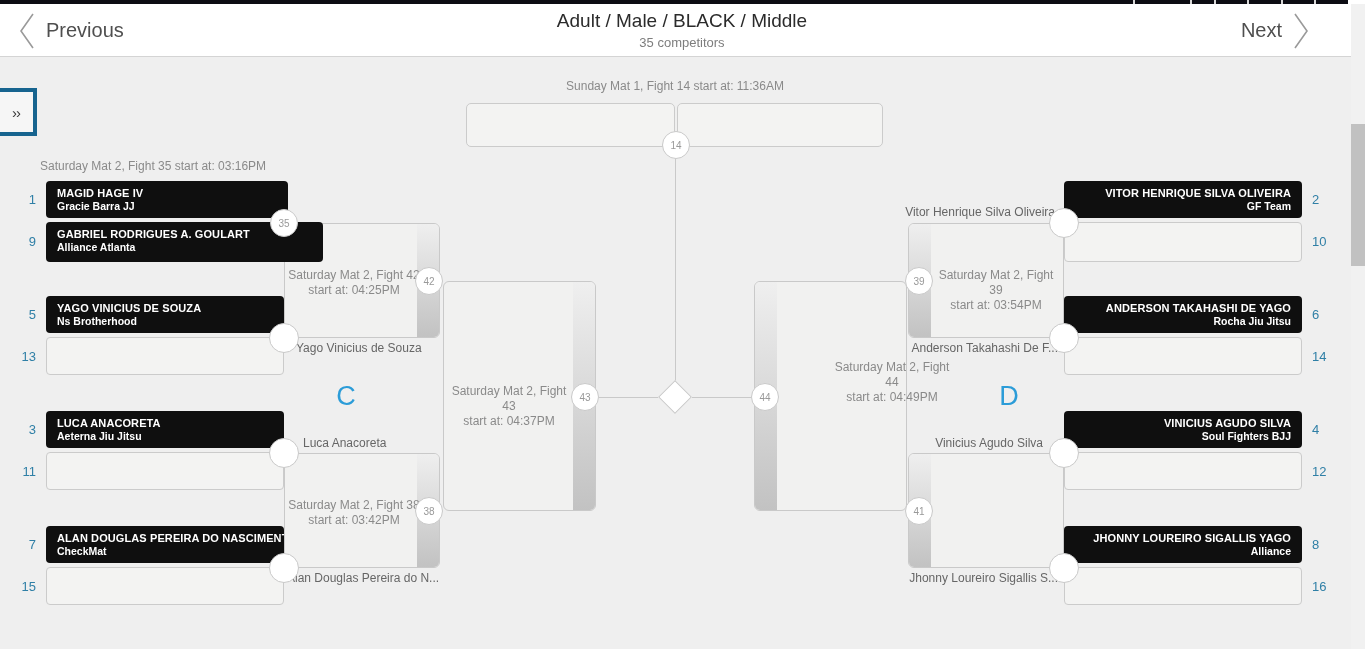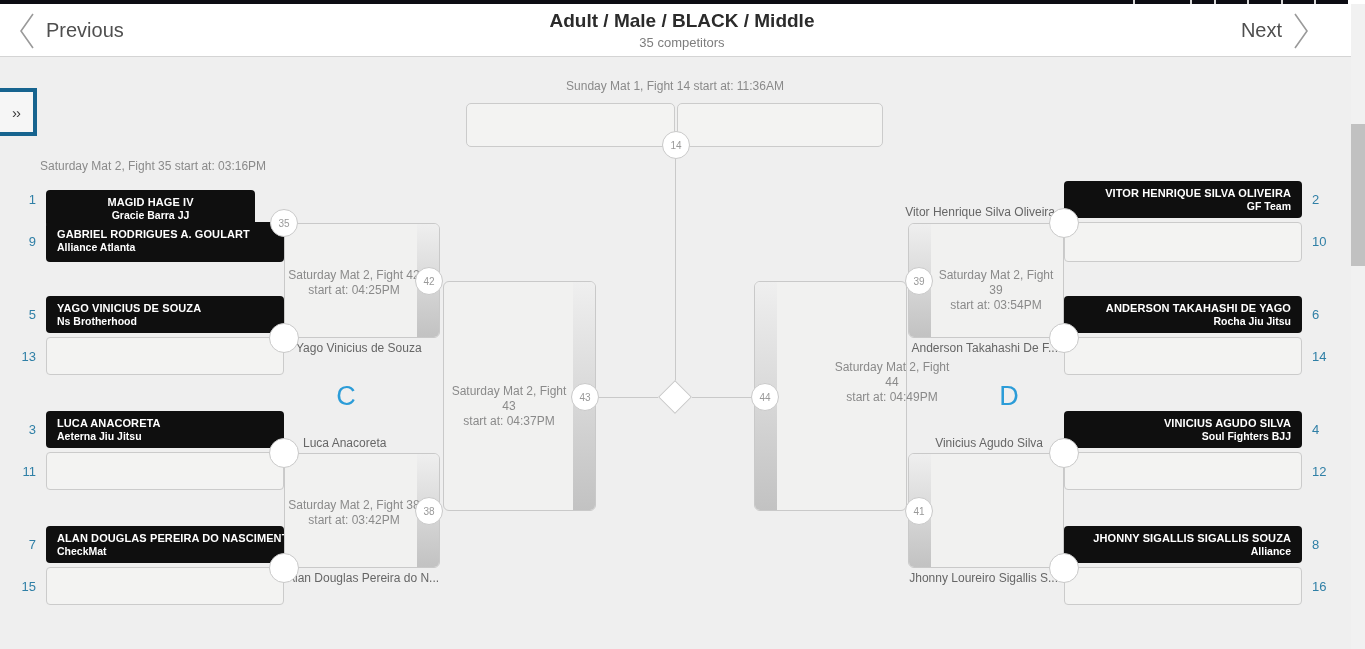--- a/index.html
+++ b/index.html
@@ -9,21 +9,21 @@
   .abs { position:absolute; }
 
   
   .topbar { left:0; top:0; width:1348px; height:4px; background:#0d0d13; z-index:6; }
   .topbar-sep { top:0; width:2px; height:4px; background:#d8d8d8; z-index:7; }
 
   
   .header { left:0; top:4px; width:1365px; height:53px; background:#ffffff; border-bottom:1px solid #d4d4d4; z-index:5; }
   .navbtn { position:absolute; top:0; height:53px; display:flex; align-items:center; gap:10px; cursor:pointer; color:#4f4f4f; font-size:20px; }
   .title-wrap { position:absolute; left:282px; top:6px; width:800px; text-align:center; }
-  .ptitle { font-size:19px; font-weight:bold; color:#2b2b2b; }
+  .ptitle { font-size:19px; font-weight:normal; color:#2b2b2b; }
   .psub { font-size:13px; color:#7d7d7d; margin-top:3px; }
 
   
   .content { left:0; top:57px; width:1365px; height:592px; background:#efefef; z-index:0; }
 
   
   .sb-toggle { left:-5px; top:88px; width:42px; height:48px; background:#f6f6f6; border:4px solid #17648f; z-index:8; display:flex; align-items:center; justify-content:center; cursor:pointer; }
   .sb-toggle span { font-size:15px; color:#3a3a3a; letter-spacing:-1px; }
 
   
@@ -104,26 +104,26 @@
   <div class="abs diamond" style="left:663px; top:385px;"></div>
   <div class="abs hline" style="left:599px; top:397px; width:59px;"></div>
   <div class="abs hline" style="left:692px; top:397px; width:59px;"></div>
 
   <div class="abs letter" style="left:331px; top:381px;">C</div>
   <div class="abs letter" style="left:994px; top:381px;">D</div>
 
   <div class="abs lbl" style="left:40px; top:159px; white-space:nowrap;">Saturday Mat 2, Fight 35 start at: 03:16PM</div>
 
   <div class="abs seed l" style="left:16px; top:192px;">1</div>
-  <div class="abs cbox" style="left:46px; top:190px; width:209px; height:37px;text-align:center;">
+  <div class="abs cbox" style="left:46px; top:181px; width:242px; height:37px;">
     <div class="nm">MAGID HAGE IV</div>
     <div class="tm">Gracie Barra JJ</div>
   </div>
   <div class="abs seed l" style="left:16px; top:234px;">9</div>
-  <div class="abs cbox" style="left:46px; top:222px; width:238px; height:40px;">
+  <div class="abs cbox" style="left:46px; top:222px; width:277px; height:40px;">
     <div class="nm">GABRIEL RODRIGUES A. GOULART</div>
     <div class="tm">Alliance Atlanta</div>
   </div>
 
   <div class="abs seed l" style="left:16px; top:307px;">5</div>
   <div class="abs cbox" style="left:46px; top:296px; width:238px; height:37px;">
     <div class="nm">YAGO VINICIUS DE SOUZA</div>
     <div class="tm">Ns Brotherhood</div>
   </div>
   <div class="abs seed l" style="left:16px; top:349px;">13</div>
@@ -206,21 +206,21 @@
   <div class="abs seed" style="left:1312px; top:422px;">4</div>
   <div class="abs cbox r" style="left:1064px; top:411px; width:238px; height:37px;">
     <div class="nm">VINICIUS AGUDO SILVA</div>
     <div class="tm">Soul Fighters BJJ</div>
   </div>
   <div class="abs seed" style="left:1312px; top:464px;">12</div>
   <div class="abs ebox" style="left:1064px; top:452px; width:238px; height:38px;"></div>
 
   <div class="abs seed" style="left:1312px; top:537px;">8</div>
   <div class="abs cbox r" style="left:1064px; top:526px; width:238px; height:37px;">
-    <div class="nm">JHONNY SIGALLIS SIGALLIS SOUZA</div>
+    <div class="nm">JHONNY LOUREIRO SIGALLIS YAGO</div>
     <div class="tm">Alliance</div>
   </div>
   <div class="abs seed" style="left:1312px; top:579px;">16</div>
   <div class="abs ebox" style="left:1064px; top:567px; width:238px; height:38px;"></div>
 
   <div class="abs winner" style="left:296px; top:341px;">Yago Vinicius de Souza</div>
   <div class="abs winner" style="left:303px; top:436px;">Luca Anacoreta</div>
   <div class="abs winner" style="left:287px; top:571px;">Alan Douglas Pereira do N...</div>
   <div class="abs winner r" style="left:855px; top:205px; width:200px;">Vitor Henrique Silva Oliveira</div>
   <div class="abs winner r" style="left:858px; top:341px; width:200px;">Anderson Takahashi De F...</div>

